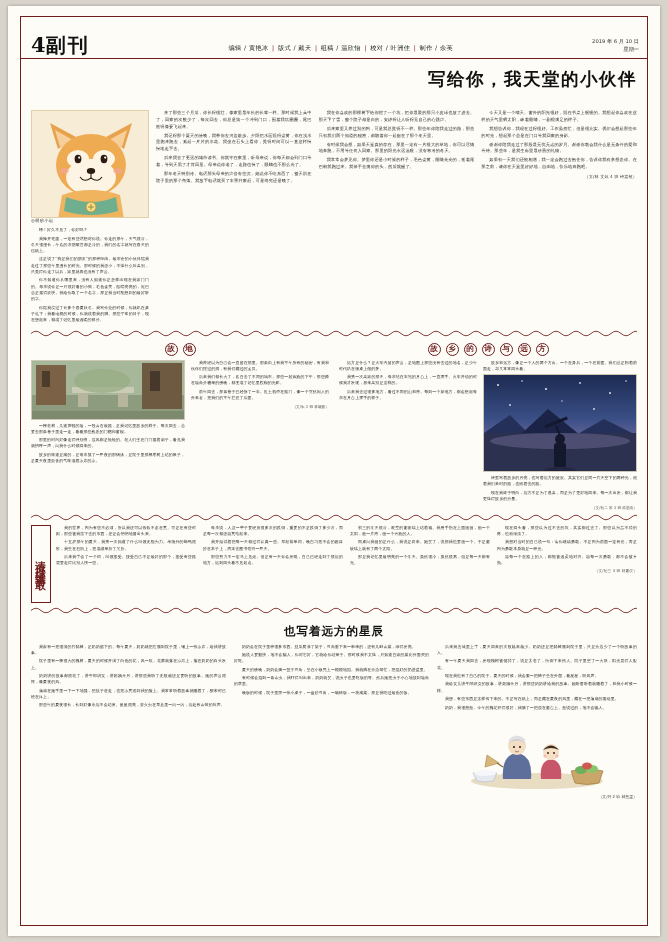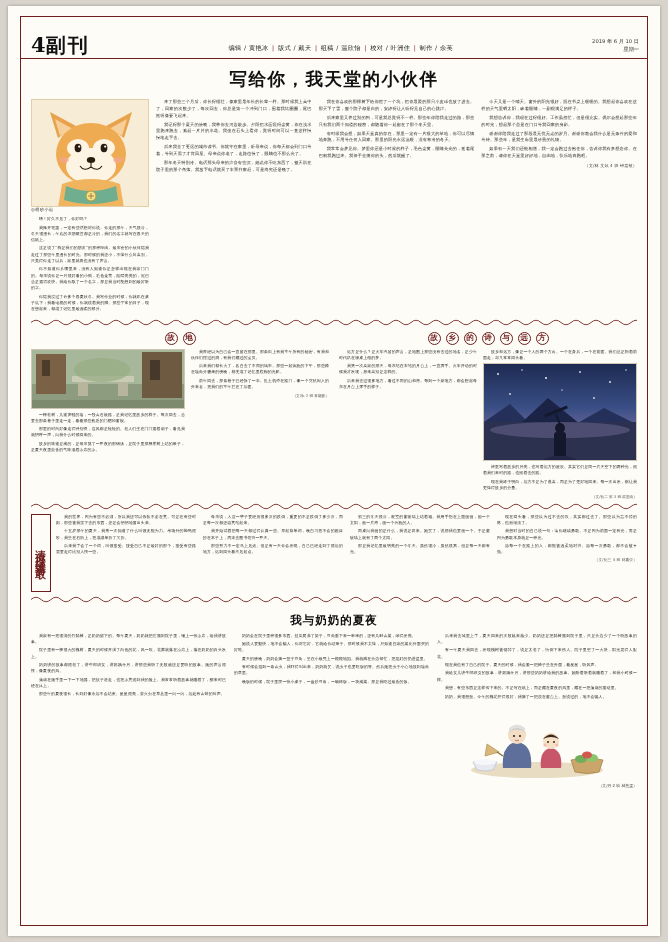--- a/index.html
+++ b/index.html
@@ -72,22 +72,22 @@
     text-justify: inter-character;
     letter-spacing: .15px;
     font-family: "DejaVu Sans", sans-serif;
   }
   .colbody p { margin: 0 0 2.2px 0; text-indent: 8px; }
   .tiny { font-size: 3.9px; line-height: 1.6; }
 
   
   .art1 { padding: 5px 10px 0 10px; position: relative; }
   .art1 h1 {
-    margin: 3px 0 8px 0;
-    text-align: center;
+    margin: 3px 0 19px 0;
+    text-align: right;
     font-size: 17.5px;
     font-weight: bold;
     color: #111;
     letter-spacing: 1.5px;
     font-family: "DejaVu Sans", sans-serif;
   }
   .art1-grid {
     display: grid;
     grid-template-columns: 118px 1fr 1fr 1fr;
     gap: 7px;
@@ -439,21 +439,21 @@
 
   <div class="wave">
     <svg width="630" height="9" viewBox="0 0 630 9" preserveAspectRatio="none">
       <g fill="none" stroke="#6f1d1d" stroke-width="1">
         <path d="M0 4.5 Q5 0 10 4.5 T20 4.5 T30 4.5 T40 4.5 T50 4.5 T60 4.5 T70 4.5 T80 4.5 T90 4.5 T100 4.5 T110 4.5 T120 4.5 T130 4.5 T140 4.5 T150 4.5 T160 4.5 T170 4.5 T180 4.5 T190 4.5 T200 4.5 T210 4.5 T220 4.5 T230 4.5 T240 4.5 T250 4.5 T260 4.5 T270 4.5 T280 4.5 T290 4.5 T300 4.5 T310 4.5 T320 4.5 T330 4.5 T340 4.5 T350 4.5 T360 4.5 T370 4.5 T380 4.5 T390 4.5 T400 4.5 T410 4.5 T420 4.5 T430 4.5 T440 4.5 T450 4.5 T460 4.5 T470 4.5 T480 4.5 T490 4.5 T500 4.5 T510 4.5 T520 4.5 T530 4.5 T540 4.5 T550 4.5 T560 4.5 T570 4.5 T580 4.5 T590 4.5 T600 4.5 T610 4.5 T620 4.5 T630 4.5"></path>
       </g>
     </svg>
   </div>
 
   <div class="art4">
-    <h2>我与奶奶的夏夜</h2>
+    <h2>也写着远方的星辰</h2>
     <div class="art4-grid">
       <div class="colbody tiny">
         <p>我家有一把很旧的竹躺椅，是奶奶留下的。每年夏天，奶奶就把它搬到院子里，铺上一张凉席，给我讲故事。</p>
         <p>院子里有一棵很大的槐树，夏天的时候开满了白色的花，风一吹，花瓣就落在凉席上，落在奶奶的白头发上。</p>
         <p>奶奶讲的故事都很老了，讲牛郎织女，讲嫦娥奔月，讲那些我听了无数遍还是要听的故事。她的声音很慢，像夏夜的风。</p>
         <p>蒲扇在她手里一下一下地摇，把蚊子赶走，也把凉意送到我的脸上。我常常听着故事就睡着了，醒来时已经在床上。</p>
         <p>那些年的夏夜很长，长到好像永远不会结束。星星很亮，萤火虫在草丛里一闪一闪，远处有青蛙的叫声。</p>
       </div>
       <div class="colbody tiny">
         <p>奶奶会在院子里种很多东西。丝瓜爬满了架子，豆角垂下来一串串的，还有几畦青菜，绿得发亮。</p>

